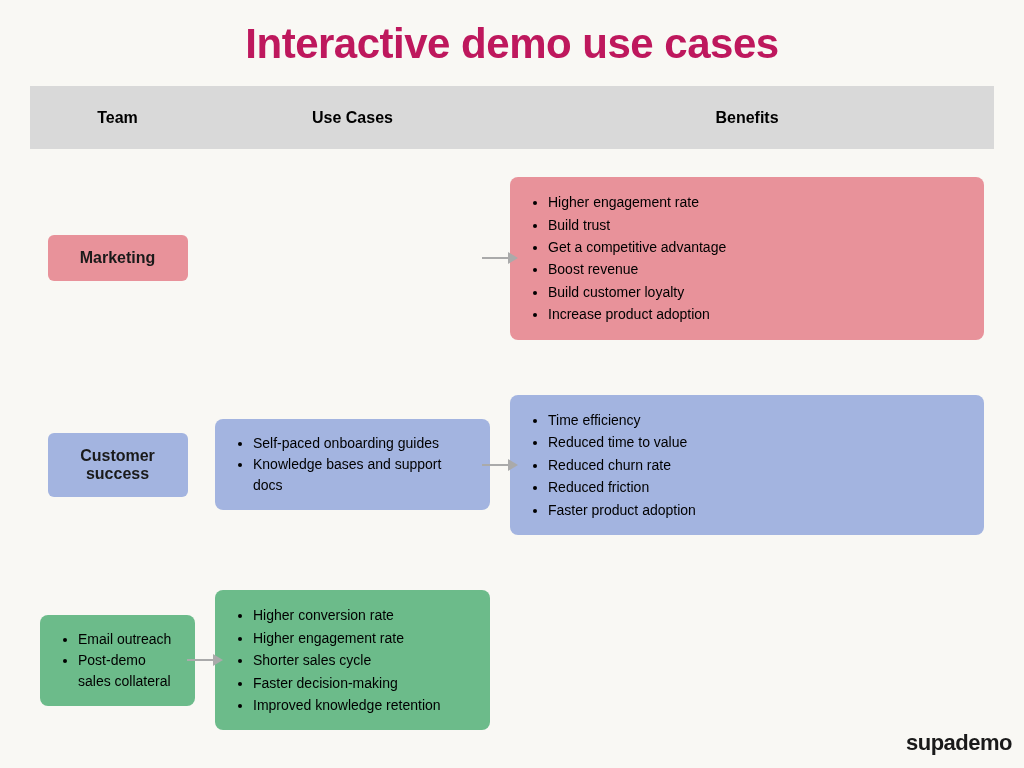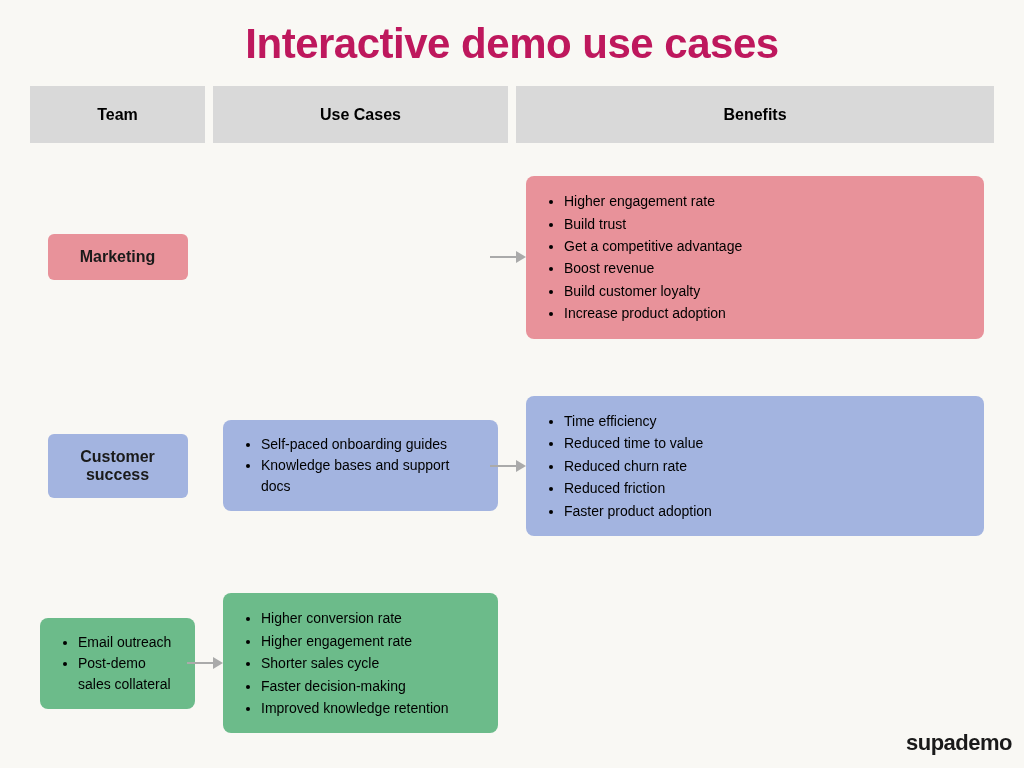--- a/index.html
+++ b/index.html
@@ -25,21 +25,21 @@
       font-size: 42px;
       font-weight: 900;
       color: #be185d;
       margin-bottom: 18px;
       letter-spacing: -0.5px;
     }
 
     .table-container {
       display: grid;
       grid-template-columns: 175px 295px 1fr;
-      gap: 8px;
+      gap: 0;
       flex: 1;
     }
 
     
     .header-cell {
       background: #d9d9d9;
       text-align: center;
       font-weight: 700;
       font-size: 16px;
       padding: 10px 15px;

